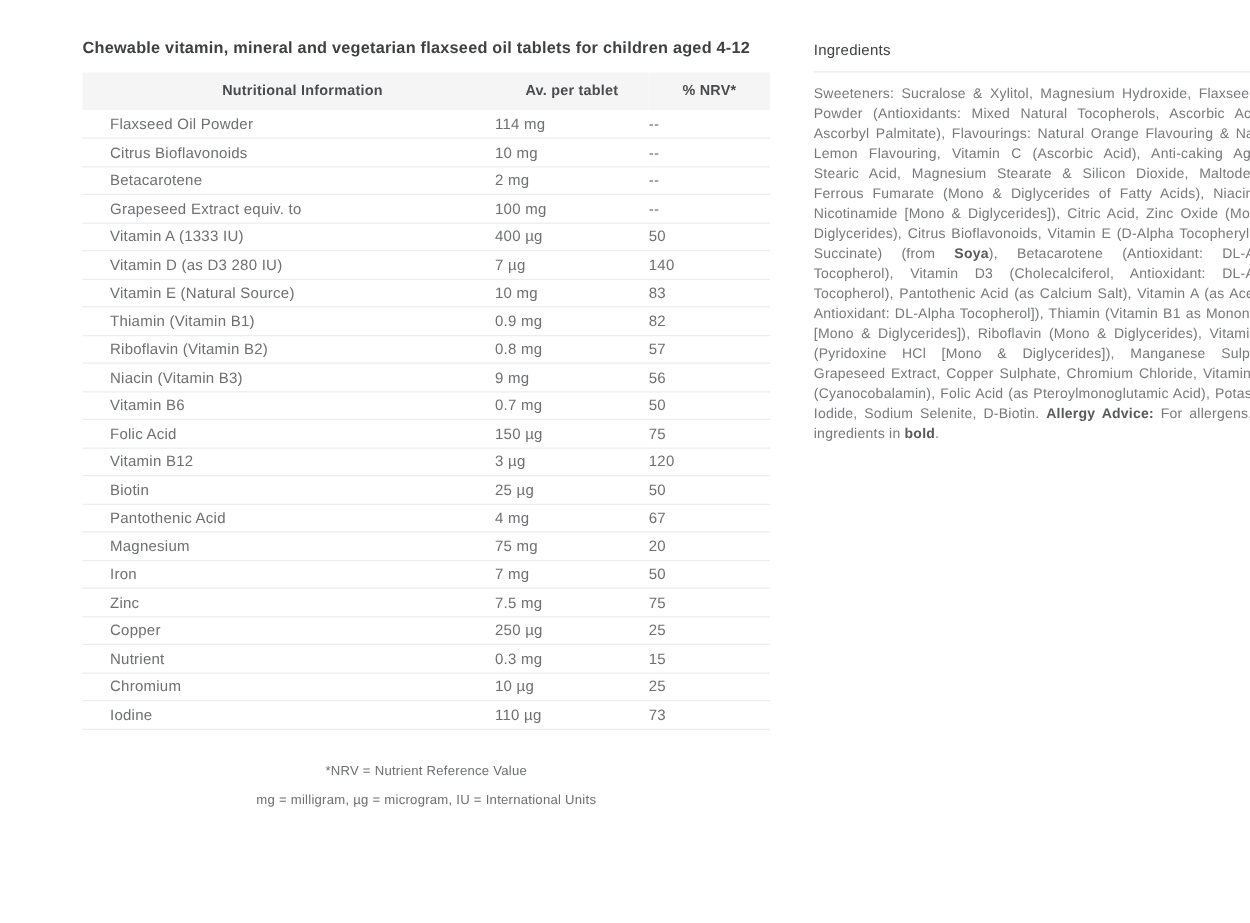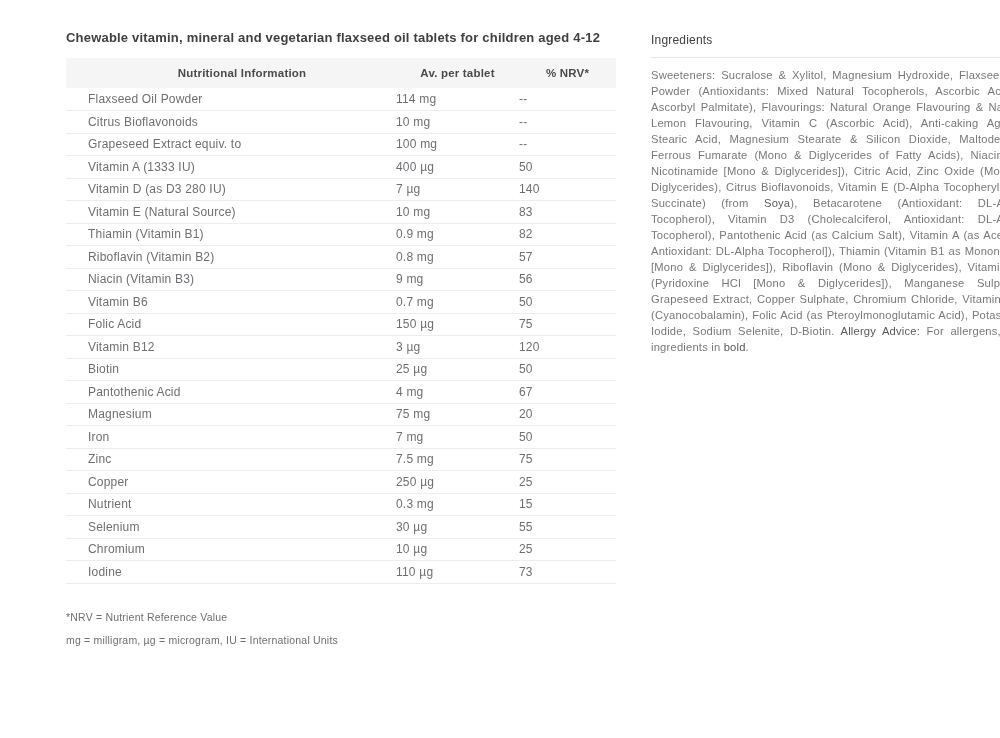--- a/index.html
+++ b/index.html
@@ -73,20 +73,21 @@
     border-bottom: 1px solid var(--row-border);
     background: #fff;
   }
   table.nutrition tbody td:first-child { padding-left: 22px; }
   .footnotes { margin-top: 27px; }
   .footnote {
     margin: 0 0 11px 0;
     font-size: 10.5px;
     letter-spacing: 0.2px;
     color: var(--row-text);
+    text-align: center;
   }
 
   
   .right-col {
     position: absolute;
     left: 610px;
     top: 33px;
     width: 375px;
   }
   .ingredients-heading {
@@ -102,21 +103,21 @@
     margin: 0 0 9px 0;
   }
   .ingredients-body {
     margin: 0;
     font-size: 11.2px;
     line-height: 16px;
     letter-spacing: 0.2px;
     text-align: justify;
     color: var(--ing-text);
   }
-  .ingredients-body b { color: var(--ing-bold); font-weight: normal; }
+  .ingredients-body b { color: var(--ing-bold); font-weight: bold; }
 </style>
 </head>
 <body>
 
 <div class="canvas">
 
   <div class="left-col">
     <h1 class="page-title">Chewable vitamin, mineral and vegetarian flaxseed oil tablets for children aged 4-12</h1>
 
     <table class="nutrition">
@@ -137,20 +138,25 @@
             <td>Flaxseed Oil Powder</td>
             <td>114 mg</td>
             <td>--</td>
           </tr>
           <tr>
             <td>Citrus Bioflavonoids</td>
             <td>10 mg</td>
             <td>--</td>
           </tr>
           <tr>
+            <td>Betacarotene</td>
+            <td>2 mg</td>
+            <td>--</td>
+          </tr>
+          <tr>
             <td>Grapeseed Extract equiv. to</td>
             <td>100 mg</td>
             <td>--</td>
           </tr>
           <tr>
             <td>Vitamin A (1333 IU)</td>
             <td>400 µg</td>
             <td>50</td>
           </tr>
           <tr>
@@ -220,25 +226,20 @@
           </tr>
           <tr>
             <td>Copper</td>
             <td>250 µg</td>
             <td>25</td>
           </tr>
           <tr>
             <td>Nutrient</td>
             <td>0.3 mg</td>
             <td>15</td>
-          </tr>
-          <tr>
-            <td>Selenium</td>
-            <td>30 µg</td>
-            <td>55</td>
           </tr>
           <tr>
             <td>Chromium</td>
             <td>10 µg</td>
             <td>25</td>
           </tr>
           <tr>
             <td>Iodine</td>
             <td>110 µg</td>
             <td>73</td>

